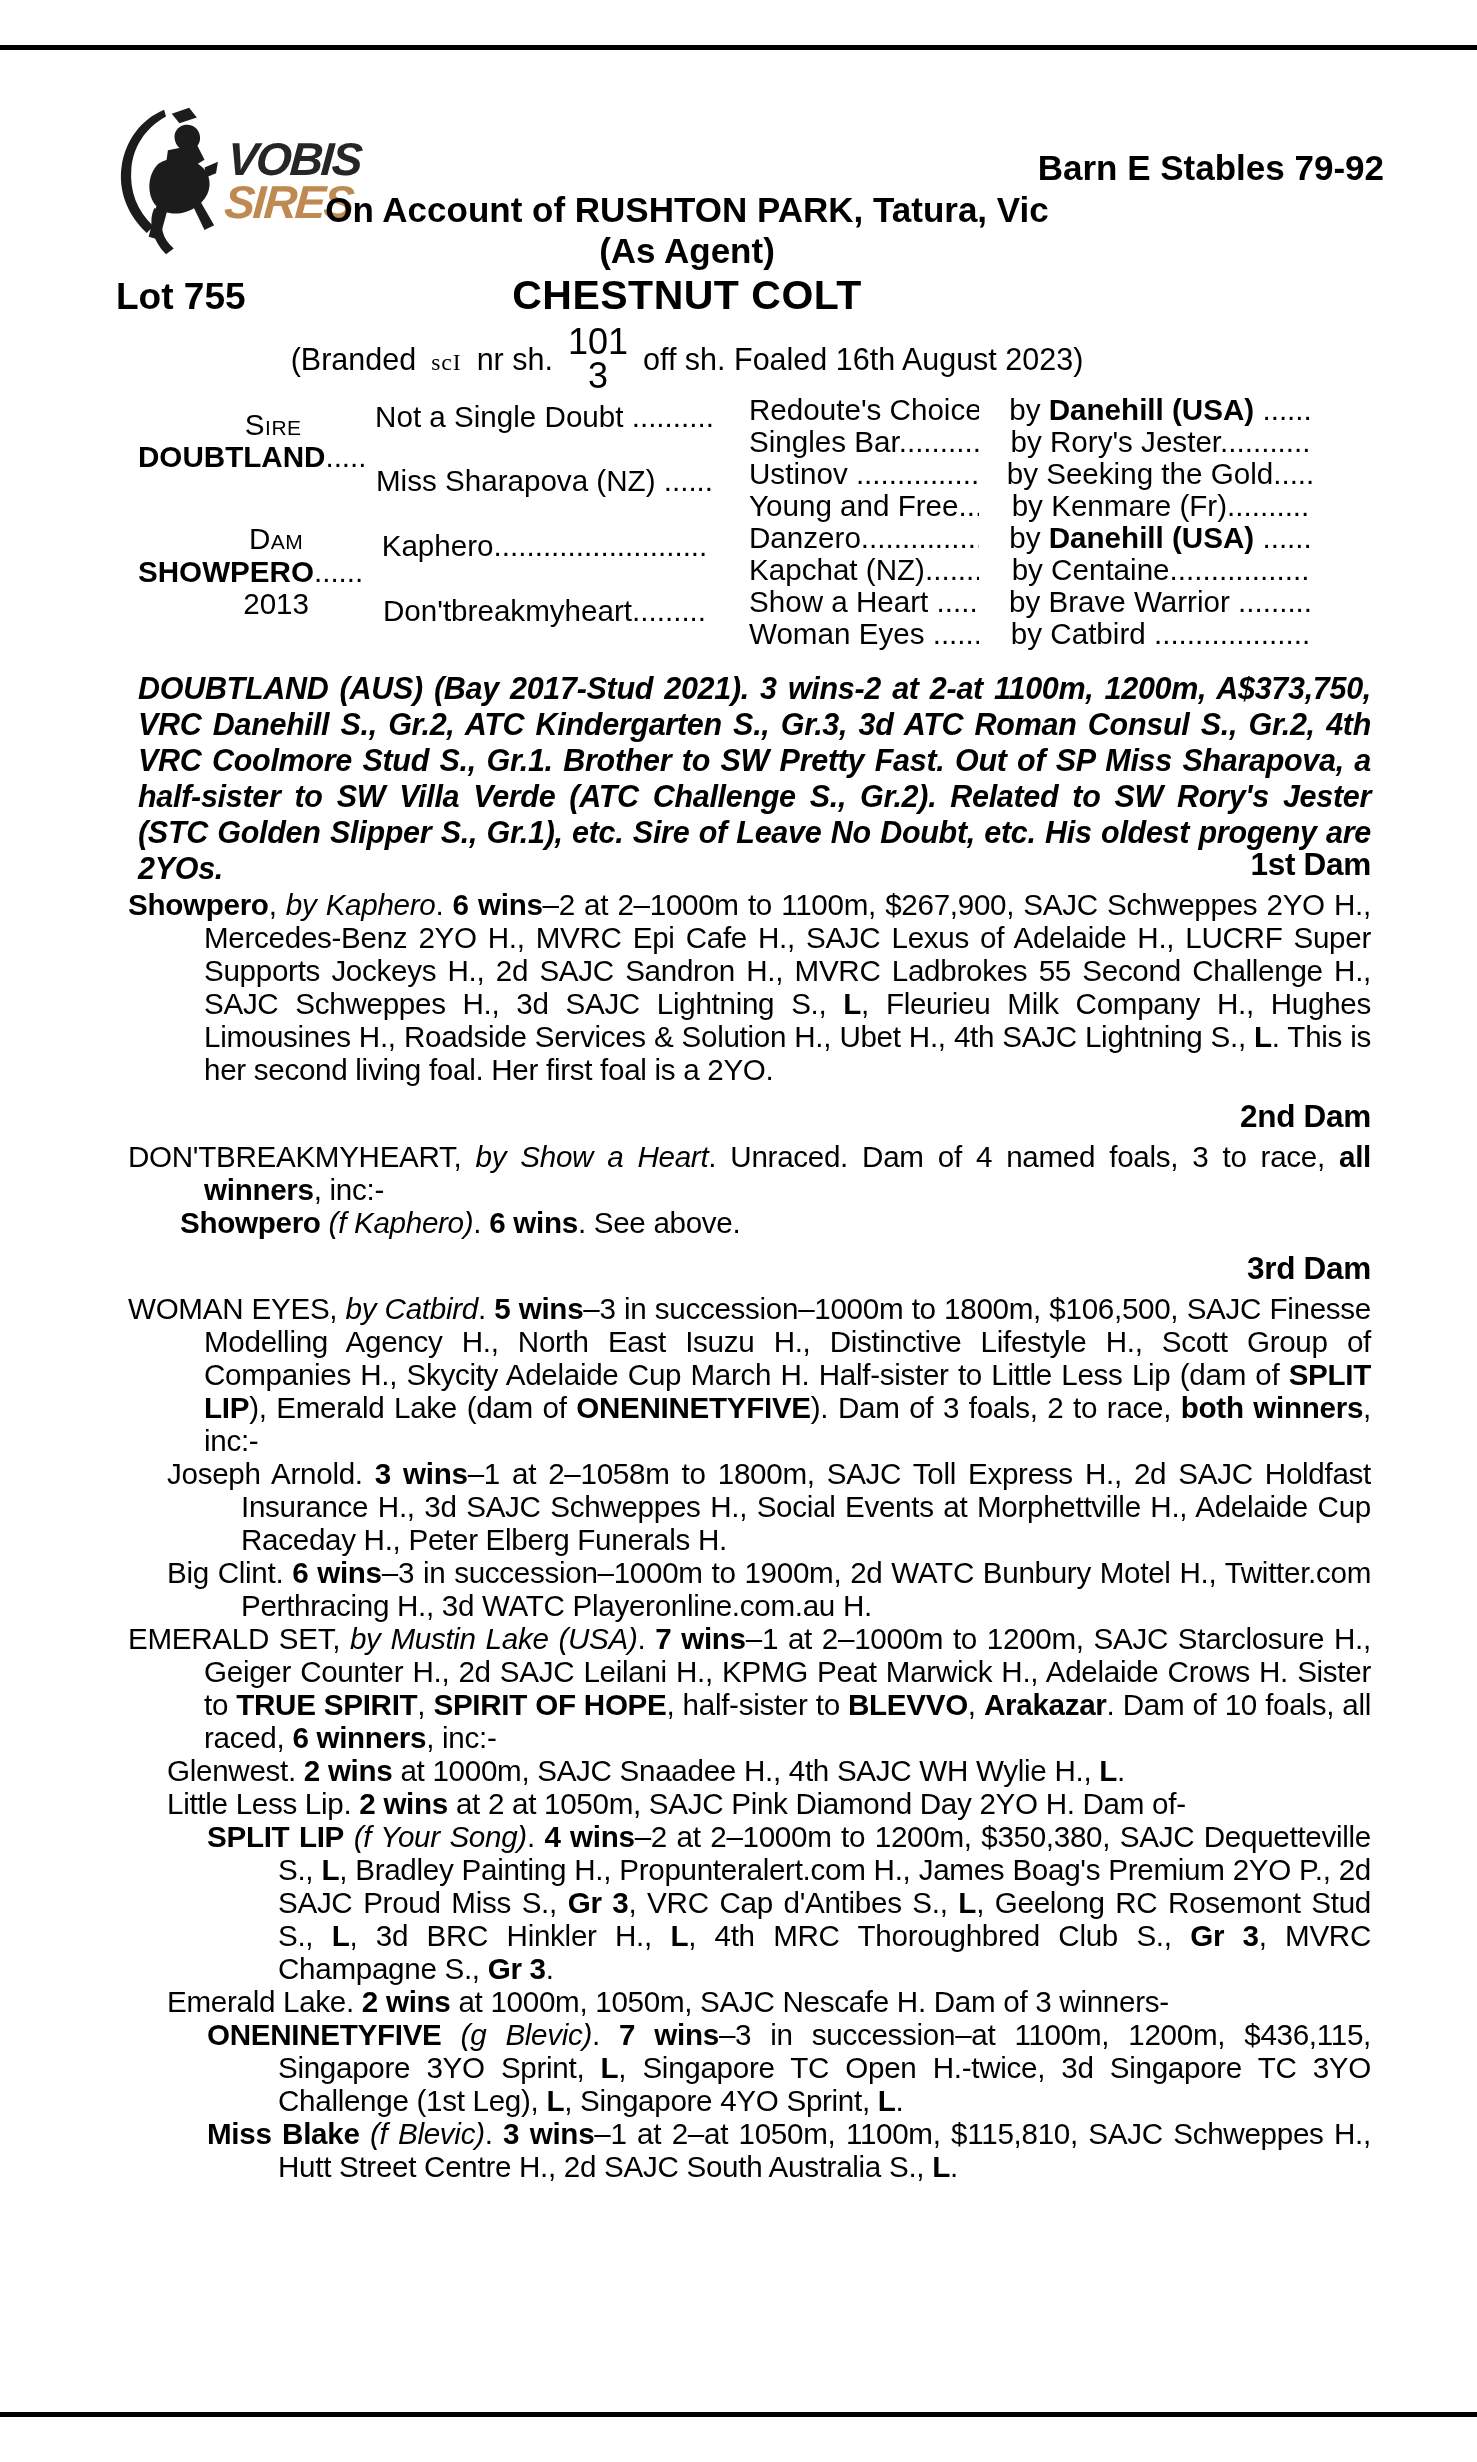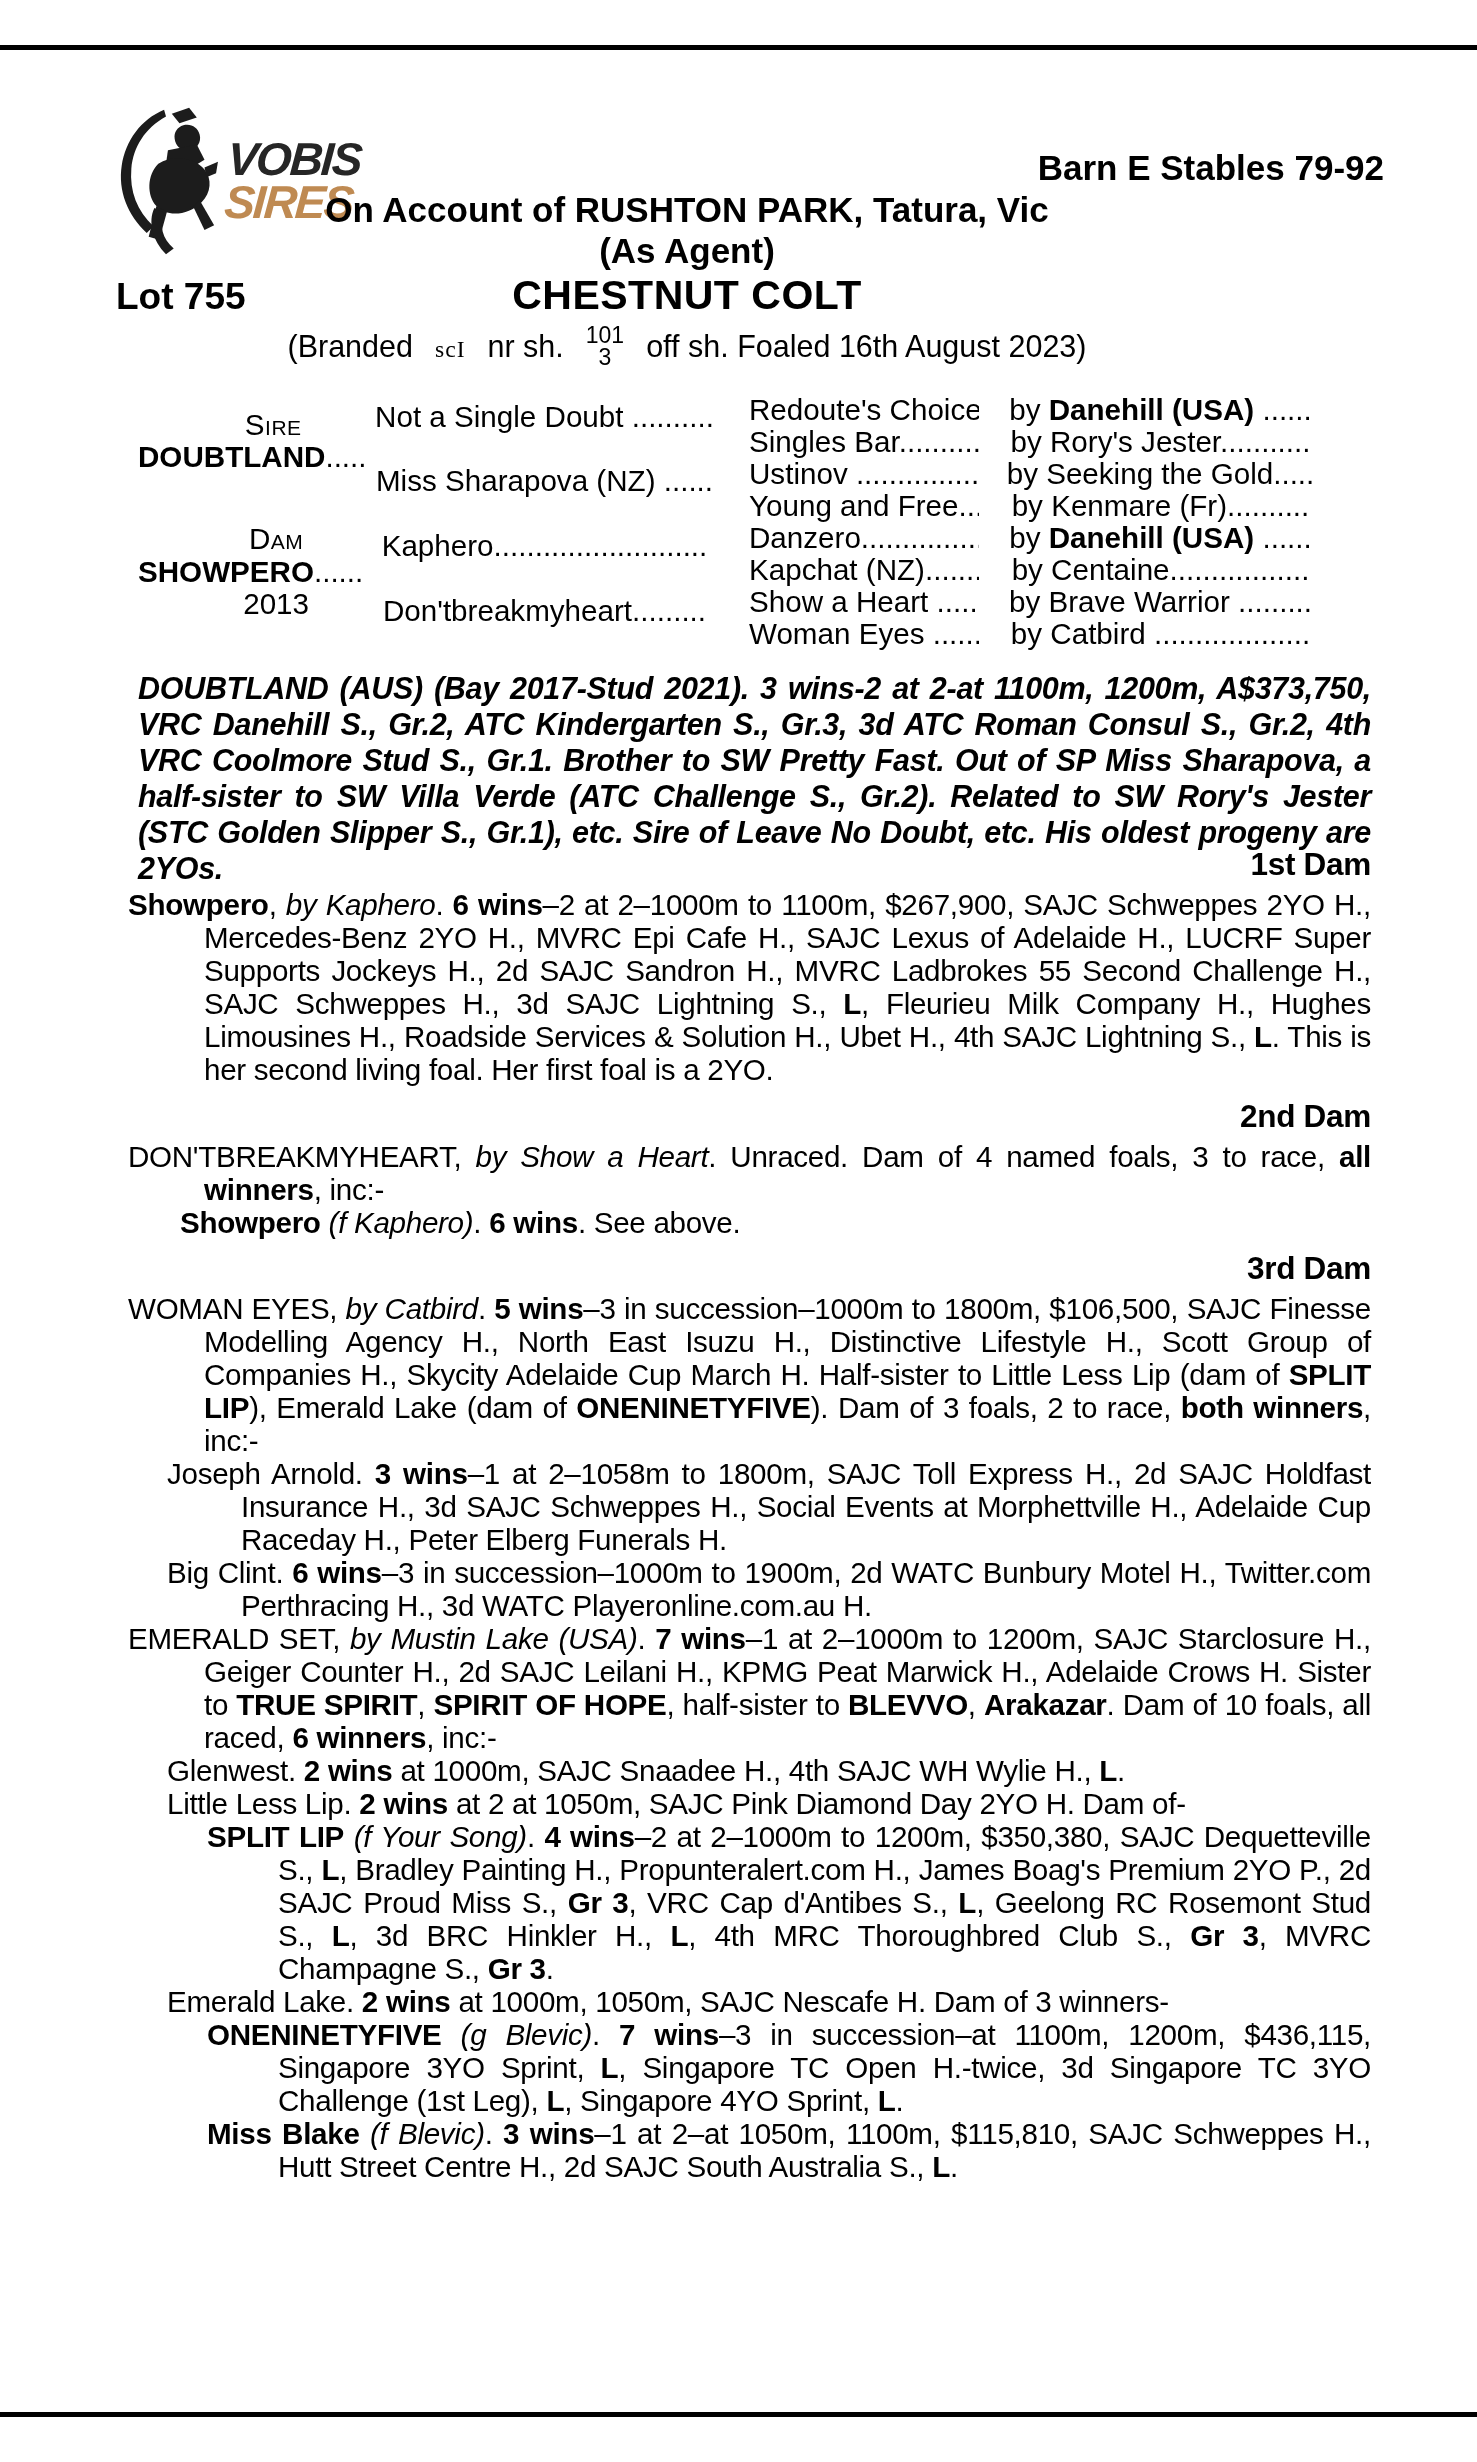--- a/index.html
+++ b/index.html
@@ -17,23 +17,23 @@
   .logo-l1{color:#262626;}
   .logo-l2{color:#bf8a52;}
 
   
   .barn{position:absolute;top:148px;left:113px;right:94px;text-align:right;font-weight:bold;font-size:35px;}
   .centered{position:absolute;left:113px;width:1148px;text-align:center;}
   .account{top:190px;font-weight:bold;font-size:35px;}
   .agent{top:231px;font-weight:bold;font-size:35px;}
   .lot{position:absolute;left:116px;top:276px;font-weight:bold;font-size:37px;}
   .title{top:272px;font-weight:bold;font-size:41px;letter-spacing:0.5px;}
-  .brandline{top:325px;font-size:30.5px;display:flex;justify-content:center;align-items:center;gap:22px;}
+  .brandline{top:325px;font-size:30.5px;display:flex;justify-content:center;align-items:center;gap:15px;}
   .brandmark{font-family:Liberation Serif, serif;font-size:23.6px;letter-spacing:1px;padding-top:5.9px;}
-  .frac{display:inline-flex;flex-direction:column;align-items:center;font-size:23px;line-height:.95;}
+  .frac{display:inline-flex;flex-direction:column;align-items:center;font-size:36px;line-height:.95;}
 
   
   .pedigree{position:absolute;left:138px;top:392px;width:1204px;height:258px;font-size:29.6px;text-align:center;}
   .pcol1{position:absolute;left:0;top:0;width:212px;height:258px;}
   .pcol1 > div{position:absolute;white-space:nowrap;overflow:hidden;width:227px;}
   .p-sire-label{top:15.8px;left:21.7px;font-variant:small-caps;letter-spacing:0.5px;}
   .p-sire-name{top:48px;left:0;}
   .p-dam-label{top:130px;left:24.6px;font-variant:small-caps;letter-spacing:0.5px;}
   .p-dam-name{top:163px;left:0;}
   .p-dam-year{top:195px;left:24.6px;}

